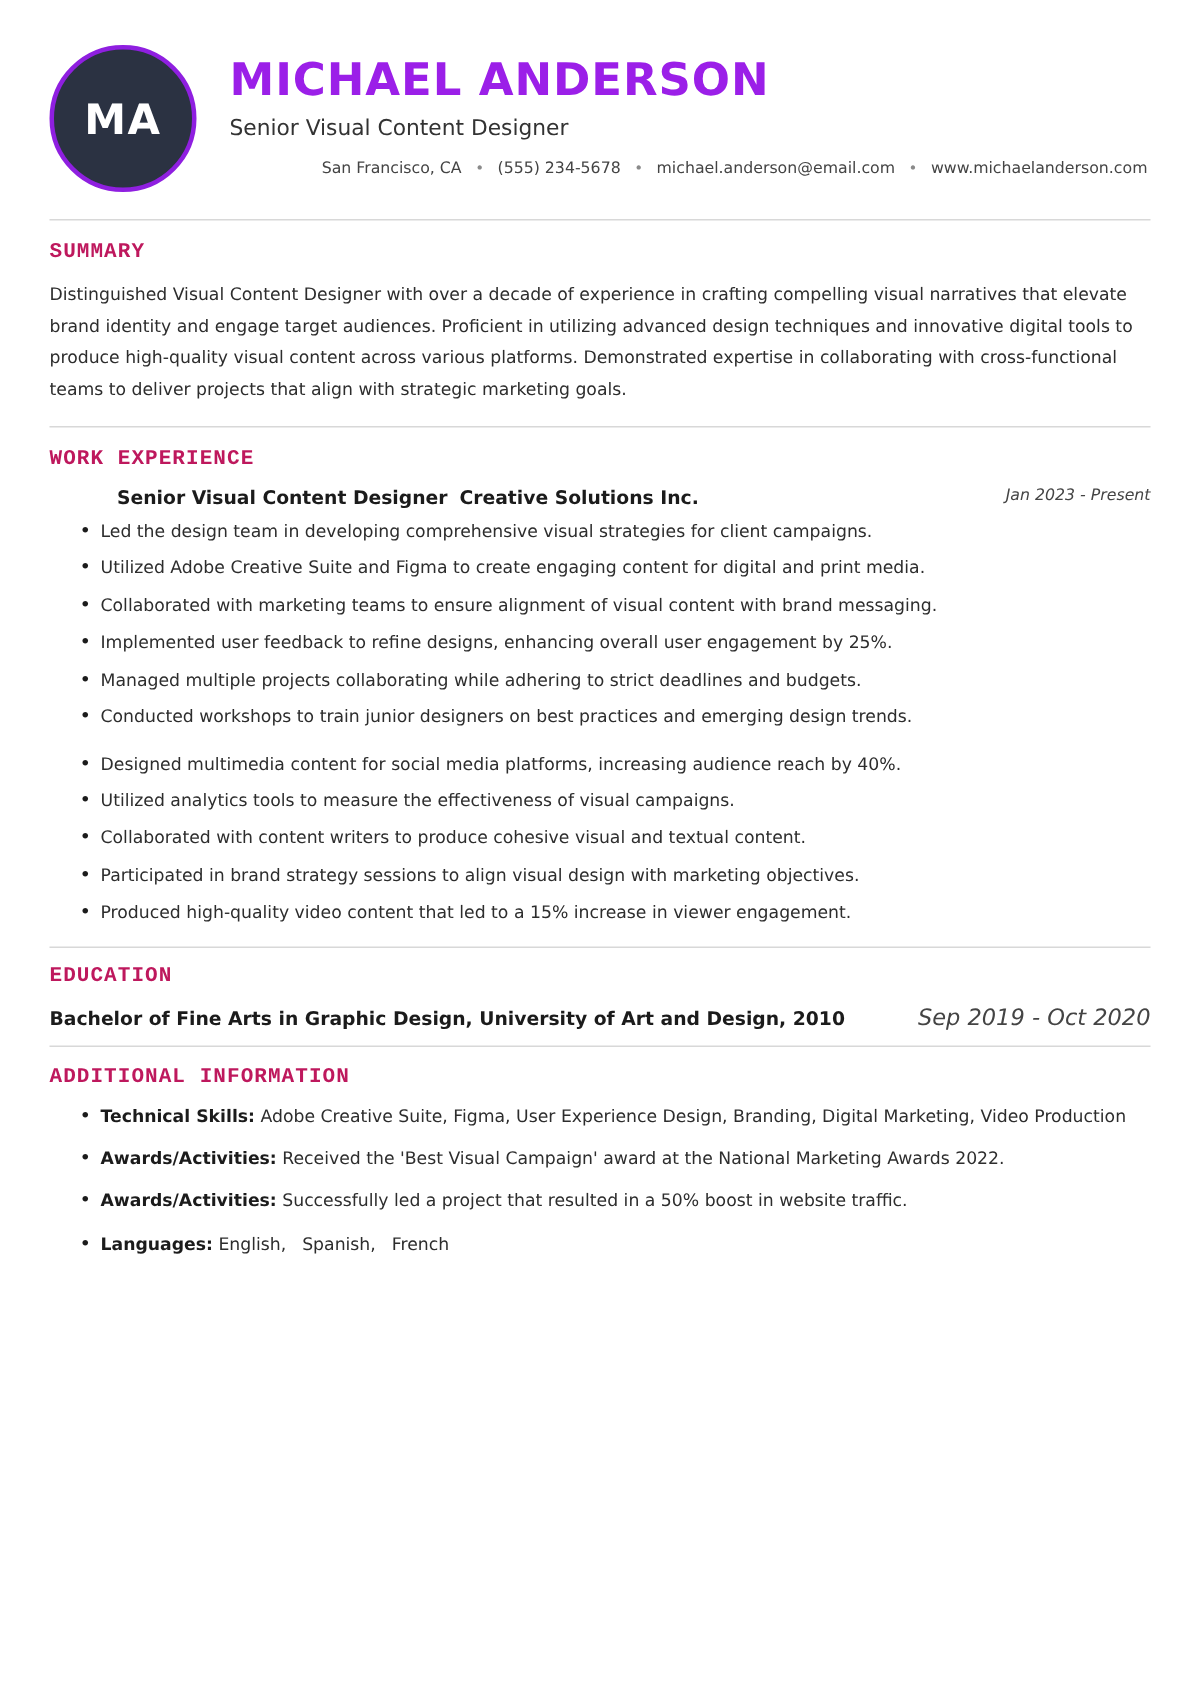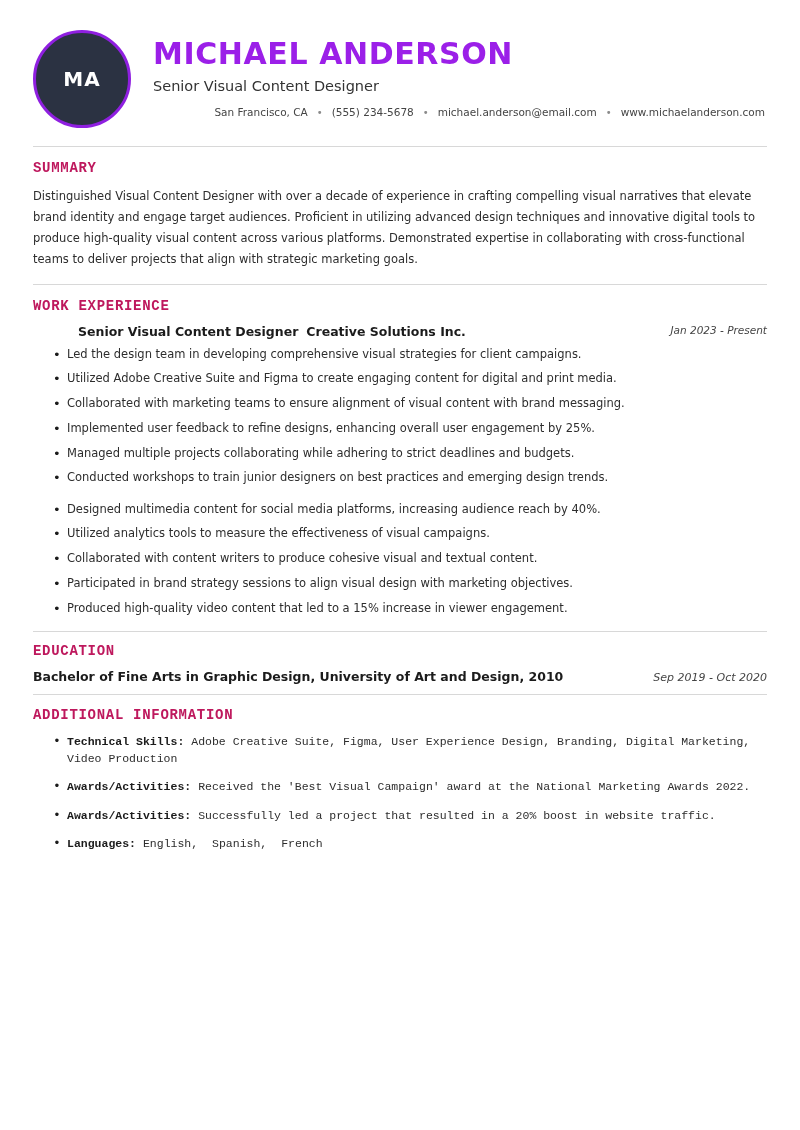--- a/index.html
+++ b/index.html
@@ -36,21 +36,21 @@
     background: #2b3242;
     border: 3px solid #8f1fe0;
     display: flex;
     align-items: center;
     justify-content: center;
     flex: 0 0 auto;
     margin-top: 4px;
   }
   .avatar-initials {
     color: #ffffff;
-    font-size: 20px;
+    font-size: 28px;
     font-weight: bold;
     letter-spacing: 1px;
     font-family: "DejaVu Sans", sans-serif;
   }
   .header-text {
     flex: 1 1 auto;
     padding-left: 22px;
     padding-top: 6px;
   }
   .name {
@@ -157,31 +157,30 @@
     align-items: baseline;
     justify-content: space-between;
     margin-bottom: 8px;
   }
   .edu-degree {
     font-size: 12.5px;
     font-weight: bold;
     color: #1b1b1b;
   }
   .edu-dates {
-    font-size: 11px;
+    font-size: 15px;
     font-style: italic;
     color: #444444;
     white-space: nowrap;
   }
 
   ul.addl {
     margin: 0;
     padding-left: 20px;
     list-style: none;
-    font-family: Liberation Mono, monospace;
   }
   ul.addl li {
     font-size: 11.5px;
     line-height: 1.5;
     color: #2d2d2d;
     position: relative;
     padding-left: 14px;
     margin-bottom: 11px;
   }
   ul.addl li::before {
@@ -282,21 +281,21 @@
       <li>
         <span class="addl-label">Technical Skills:</span>
         <span>Adobe Creative Suite, Figma, User Experience Design, Branding, Digital Marketing, Video Production</span>
       </li>
       <li>
         <span class="addl-label">Awards/Activities:</span>
         <span>Received the 'Best Visual Campaign' award at the National Marketing Awards 2022.</span>
       </li>
       <li>
         <span class="addl-label">Awards/Activities:</span>
-        <span>Successfully led a project that resulted in a 20% boost in website traffic.</span>
+        <span>Successfully led a project that resulted in a 50% boost in website traffic.</span>
       </li>
       <li class="lang-list">
         <span class="addl-label">Languages:</span>
         <span class="lang">English,</span>
         <span class="lang">Spanish,</span>
         <span class="lang">French</span>
       </li>
     </ul>
   </div>
 

